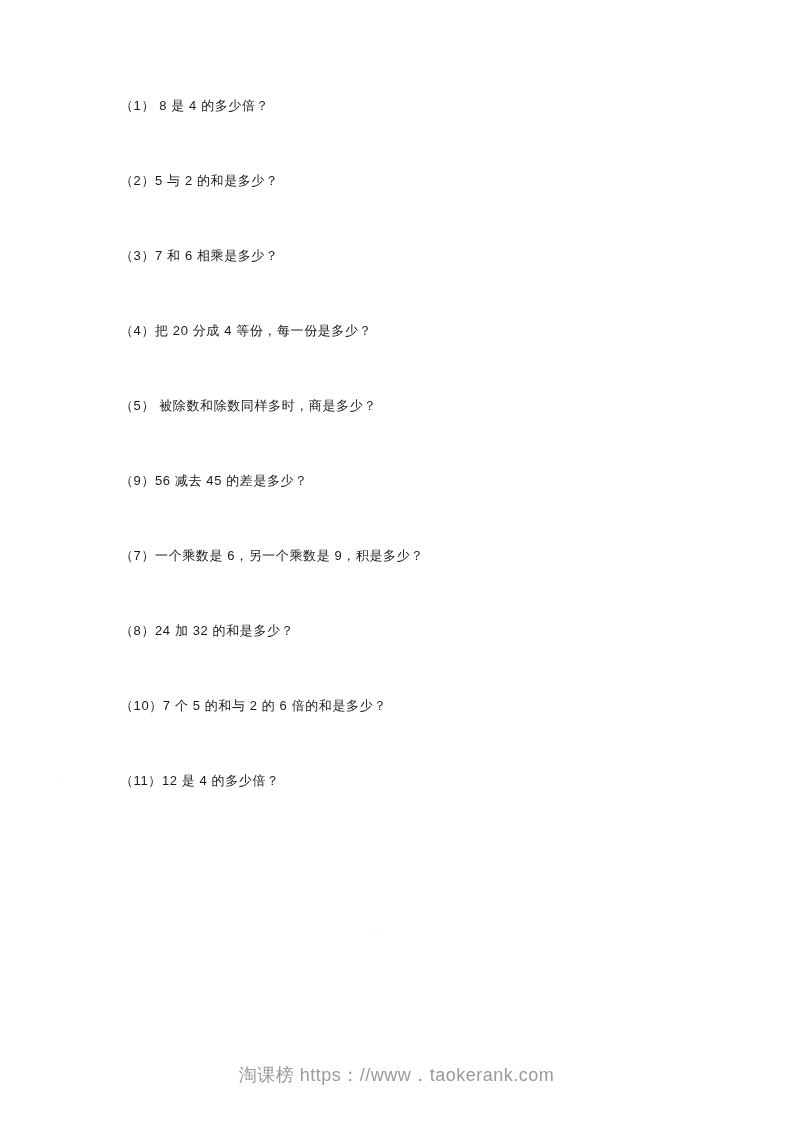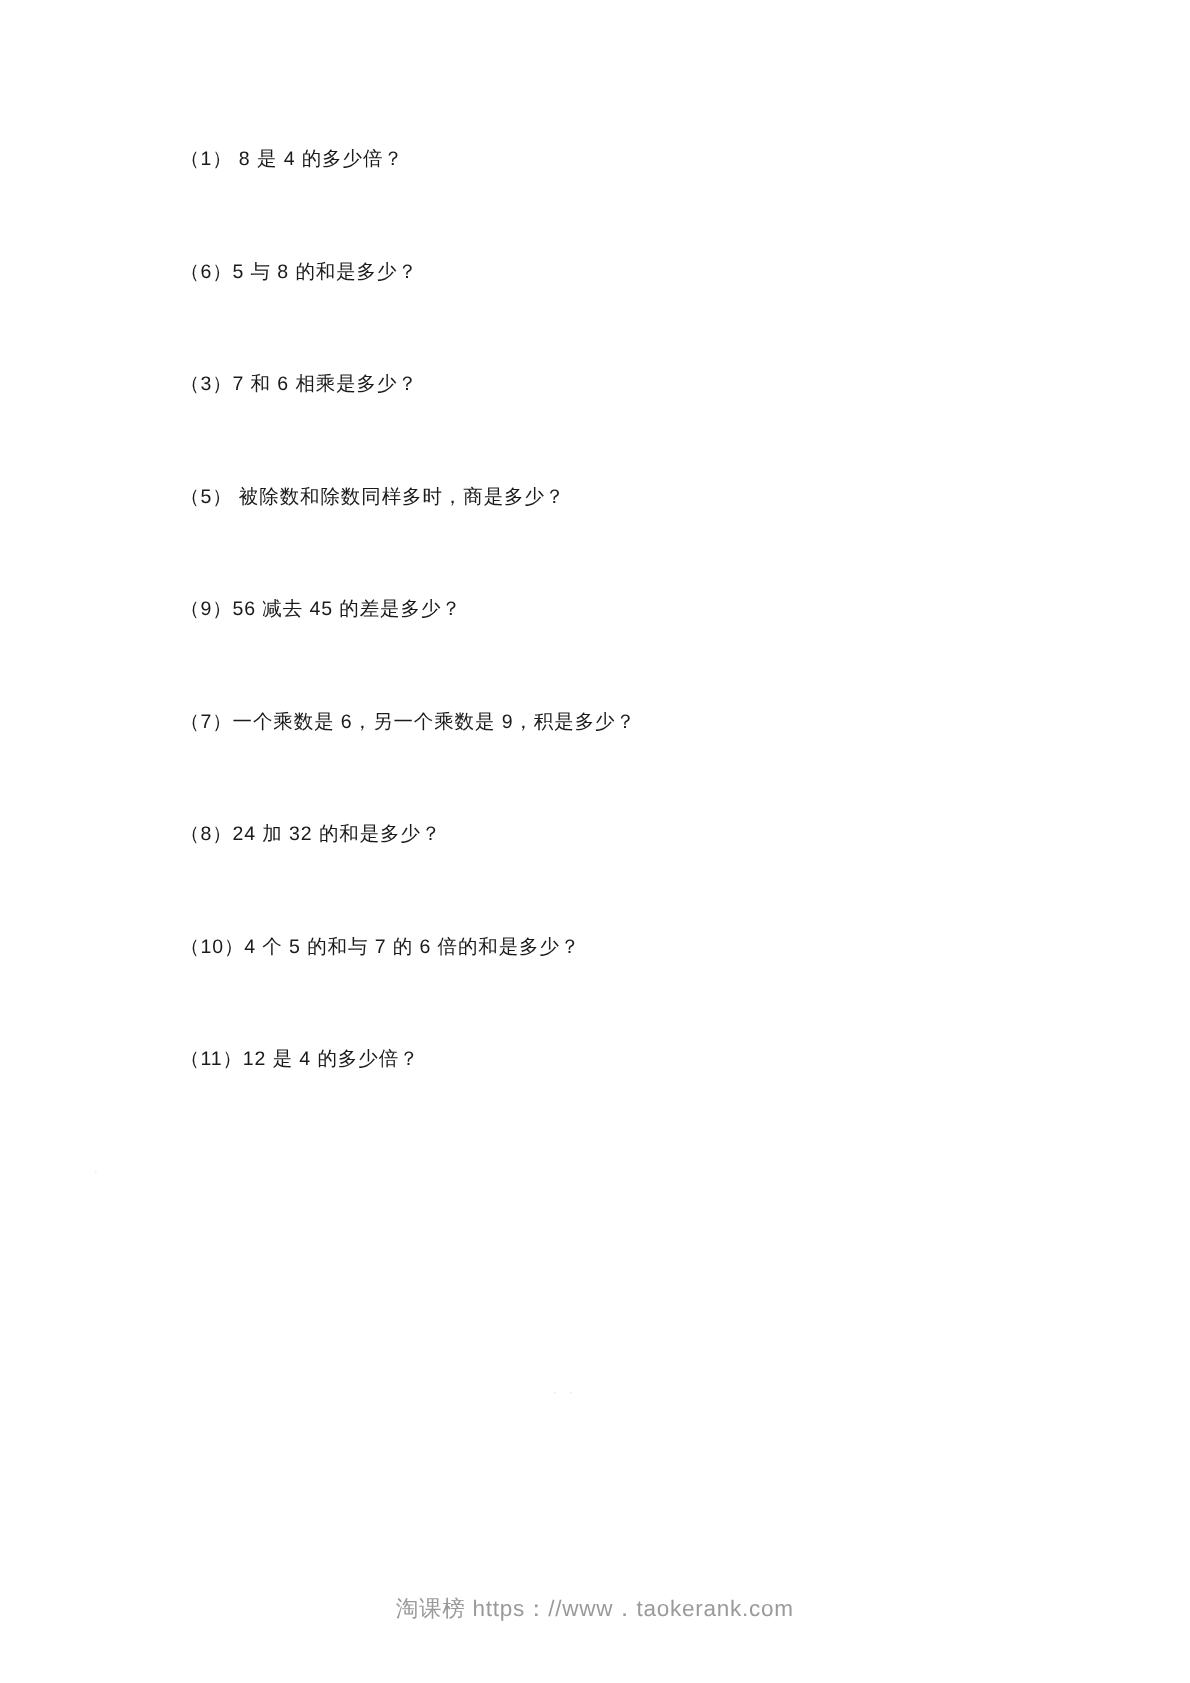--- a/index.html
+++ b/index.html
@@ -38,21 +38,21 @@
   }
   .question:last-child {
     margin-bottom: 0;
   }
   .watermark {
     position: absolute;
     left: 0;
     top: 1063px;
     width: 793px;
     text-align: center;
-    font-size: 15px;
+    font-size: 18px;
     letter-spacing: 0.5px;
     color: #9a9a9a;
   }
   .faint-mark {
     position: absolute;
     color: #ededed;
     font-size: 11px;
     user-select: none;
   }
   .faint-mark.left {
@@ -65,27 +65,28 @@
     letter-spacing: 2px;
   }
 </style>
 </head>
 <body>
 
 <div class="page">
 
   <div class="questions">
     <p class="question">（1） 8 是 4 的多少倍？</p>
-    <p class="question">（6）5 与 8 的和是多少？</p>
+    <p class="question">（2）5 与 2 的和是多少？</p>
     <p class="question">（3）7 和 6 相乘是多少？</p>
+    <p class="question">（4）把 20 分成 4 等份，每一份是多少？</p>
     <p class="question">（5） 被除数和除数同样多时，商是多少？</p>
     <p class="question">（9）56 减去 45 的差是多少？</p>
     <p class="question">（7）一个乘数是 6，另一个乘数是 9，积是多少？</p>
     <p class="question">（8）24 加 32 的和是多少？</p>
-    <p class="question">（10）4 个 5 的和与 7 的 6 倍的和是多少？</p>
+    <p class="question">（10）7 个 5 的和与 2 的 6 倍的和是多少？</p>
     <p class="question">（11）12 是 4 的多少倍？</p>
   </div>
 
   <div class="faint-mark left">·</div>
   <div class="faint-mark center">· ·</div>
 
   <div class="watermark">淘课榜 https：//www．taokerank.com</div>
 
 </div>
 

